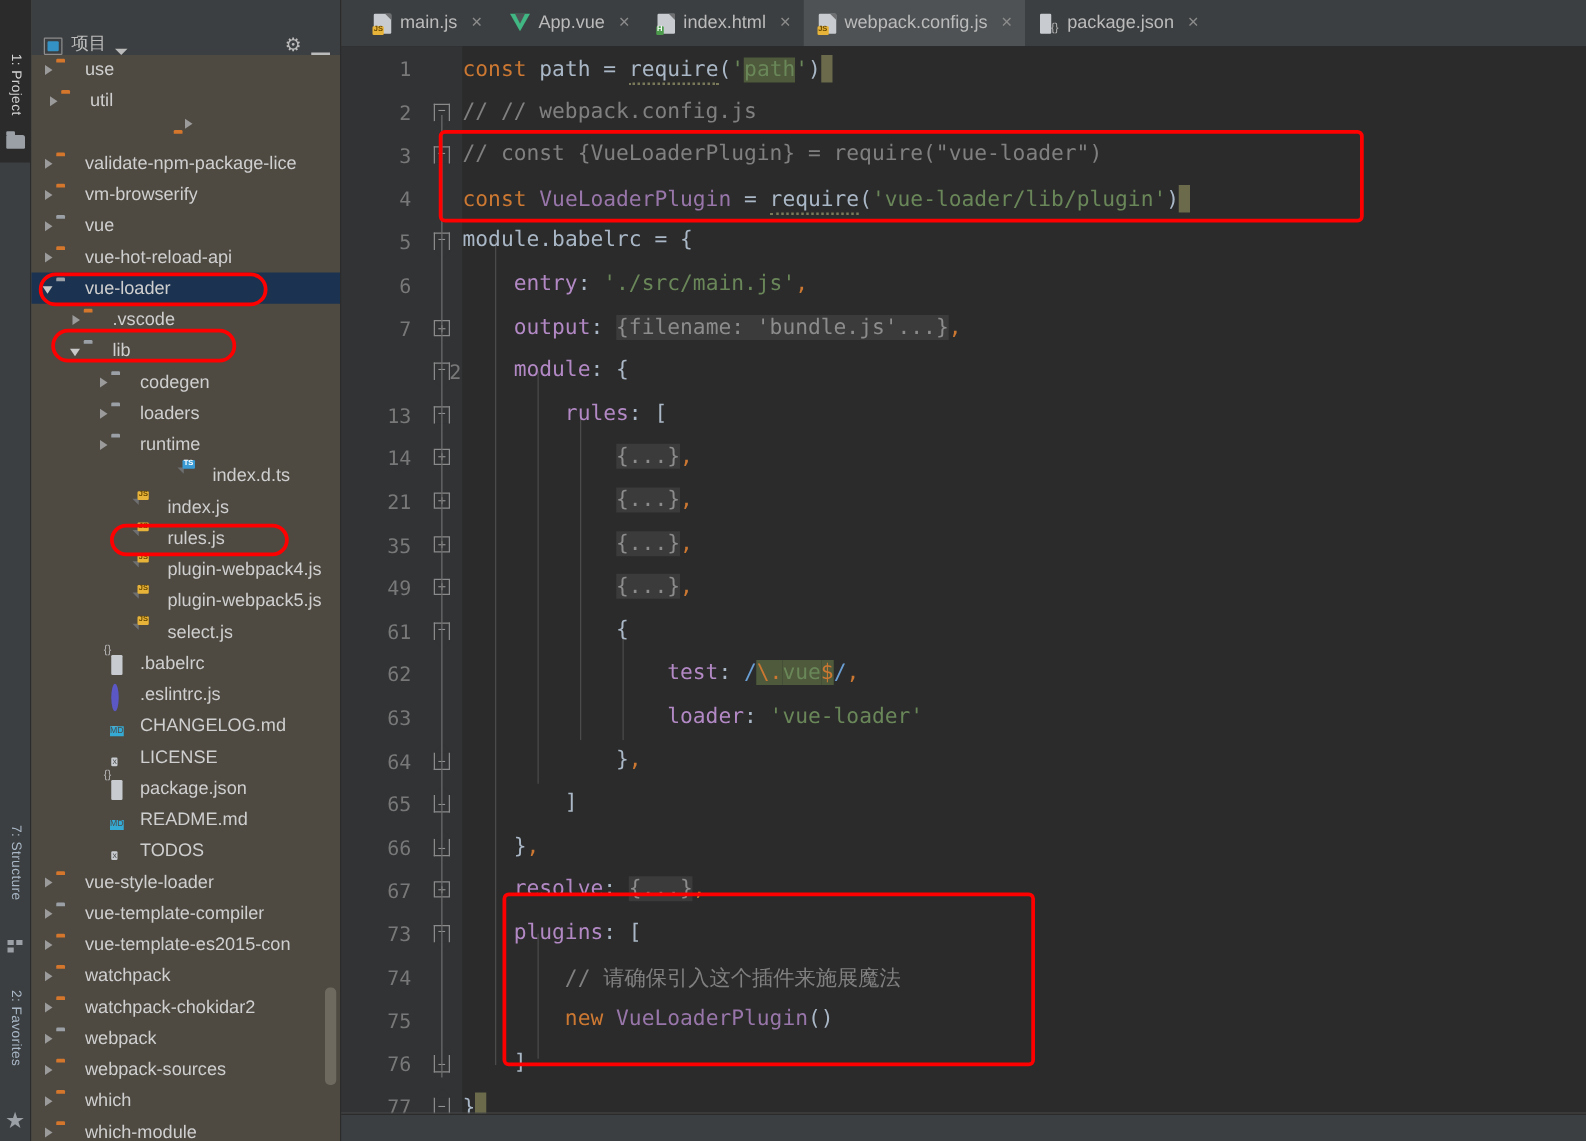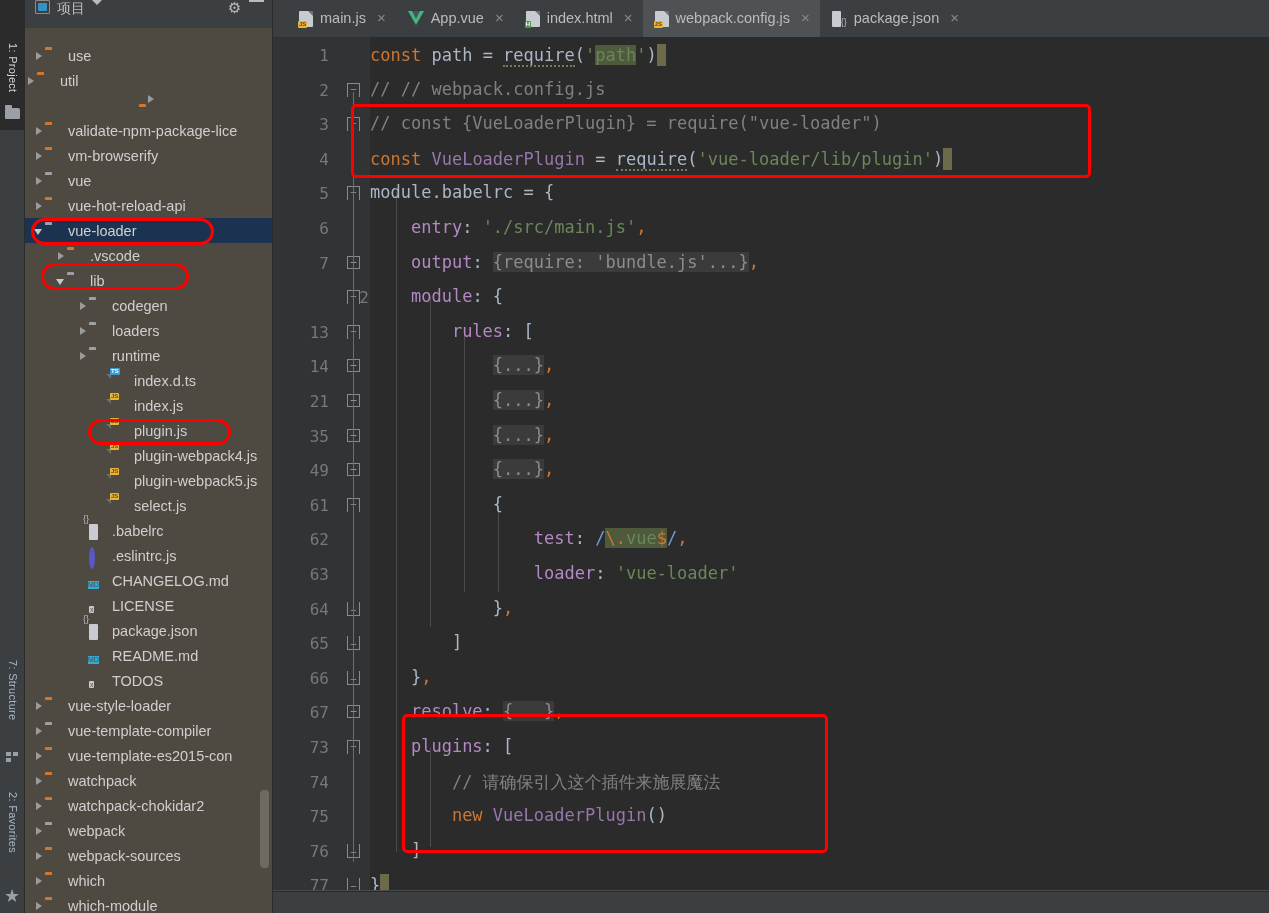--- a/index.html
+++ b/index.html
@@ -39,21 +39,21 @@
   .grid-glyph { position:absolute; left:6px; width:13px; height:11px; }
   .grid-glyph i { position:absolute; width:5px; height:4px; background:#9aa0a6; display:block; }
   .star-glyph { position:absolute; left:4px; bottom:8px; font-size:18px; color:#9aa0a6; line-height:1; }
 
   
   .panel {
     position: absolute; left: 25px; top: 0; width: 248px; height: 913px;
     background: #4e4a42; border-right: 1px solid #2b2b2b;
   }
   .panel-header {
-    height: 28px; background: #3c3f41; display: flex; align-items: flex-start;
+    height: 44px; background: #3c3f41; display: flex; align-items: flex-end;
     padding: 0 8px 0 10px; gap: 7px;
   }
   .panel-title { color: #bbbbbb; font-size: 14px; }
   .sq-icon {
     width: 15px; height: 14px; border: 1px solid #8c8c8c; background: #3c3f41;
     display: inline-block; position: relative; border-radius: 1px;
   }
   .sq-icon:after {
     content:""; position:absolute; inset:2px; background:#3592c4; border-radius:1px;
   }
@@ -275,21 +275,21 @@
       <span class="hdr-spacer"></span>
       <span class="gear">⚙</span>
       <span class="minus"></span>
     </div>
     <div class="tree" id="tree">
         <div class="row" style="padding-left: 8px;">
           <span class="arrow closed"></span>
           <span class="ficon"><span class="fold orange"></span></span>
           <span class="row-label">use</span>
         </div>
-        <div class="row" style="padding-left: 0;">
+        <div class="row" style="padding-left: 12px;">
           <span class="arrow closed"></span>
           <span class="ficon"><span class="fold orange"></span></span>
           <span class="row-label">util</span>
         </div>
         <div class="row" style="padding-left: 8px; flex-direction: column;">
           <span class="arrow closed"></span>
           <span class="ficon"><span class="fold orange"></span></span>
           <span class="row-label">util-deprecate</span>
         </div>
         <div class="row" style="padding-left: 8px;">
@@ -335,34 +335,34 @@
         <div class="row" style="padding-left: 52px;">
           <span class="arrow closed"></span>
           <span class="ficon"><span class="fold grey"></span></span>
           <span class="row-label">loaders</span>
         </div>
         <div class="row" style="padding-left: 52px;">
           <span class="arrow closed"></span>
           <span class="ficon"><span class="fold grey"></span></span>
           <span class="row-label">runtime</span>
         </div>
-        <div class="row" style="padding-left: 74px;">
+        <div class="row" style="padding-left: 110px;">
           <span class="arrow"></span>
           <span class="ficon"><span class="fileicon"><span class="badge ts">TS</span></span></span>
           <span class="row-label">index.d.ts</span>
         </div>
         <div class="row" style="padding-left: 74px;">
           <span class="arrow"></span>
           <span class="ficon"><span class="fileicon"><span class="badge js">JS</span></span></span>
           <span class="row-label">index.js</span>
         </div>
         <div class="row" style="padding-left: 74px;">
           <span class="arrow"></span>
           <span class="ficon"><span class="fileicon"><span class="badge js">JS</span></span></span>
-          <span class="row-label">plugin.js</span>
+          <span class="row-label">rules.js</span>
         </div>
         <div class="row" style="padding-left: 74px;">
           <span class="arrow"></span>
           <span class="ficon"><span class="fileicon"><span class="badge js">JS</span></span></span>
           <span class="row-label">plugin-webpack4.js</span>
         </div>
         <div class="row" style="padding-left: 74px;">
           <span class="arrow"></span>
           <span class="ficon"><span class="fileicon"><span class="badge js">JS</span></span></span>
           <span class="row-label">plugin-webpack5.js</span>
@@ -581,21 +581,21 @@
         <div class="indent-guide" style="left:128px; top:470px; height:85px;"></div>
         <div class="indent-guide" style="left:60px; top:710px; height:100px;"></div>
       </div>
       <div class="lines" id="codelines">
           <div class="ctext" style="top: 7px; left: 0px;"><span class="kw">const</span> <span class="def">path</span> = <span class="squig">require</span>(<span class="str">'</span><span class="sel str">path</span><span class="str">'</span>)<span class="caret"></span></div>
           <div class="ctext" style="top: 41.6px; left: 0px;"><span class="cmt">// // webpack.config.js</span></div>
           <div class="ctext" style="top: 76.2px; left: 0px;"><span class="cmt">// const {VueLoaderPlugin} = require("vue-loader")</span></div>
           <div class="ctext" style="top: 110.8px; left: 0px;"><span class="kw">const</span> <span class="var">VueLoaderPlugin</span> = <span class="squig">require</span>(<span class="str">'vue-loader/lib/plugin'</span>)<span class="caret"></span></div>
           <div class="ctext" style="top: 145.4px; left: 0px;"><span class="def">module</span>.<span class="def">babelrc</span> = {</div>
           <div class="ctext" style="top: 180px; left: 0px;">    <span class="prop">entry</span>: <span class="str">'./src/main.js'</span><span class="kw">,</span></div>
-          <div class="ctext" style="top: 214.6px; left: 0px;">    <span class="prop">output</span>: <span class="folded">{require: 'bundle.js'...}</span><span class="kw">,</span></div>
+          <div class="ctext" style="top: 214.6px; left: 0px;">    <span class="prop">output</span>: <span class="folded">{filename: 'bundle.js'...}</span><span class="kw">,</span></div>
           <div class="ctext" style="top: 249.2px; left: 0px;">    <span class="prop">module</span>: {</div>
           <div class="ctext" style="top: 283.8px; left: 0px;">        <span class="prop">rules</span>: [</div>
           <div class="ctext" style="top: 318.4px; left: 0px;">            <span class="folded">{...}</span><span class="kw">,</span></div>
           <div class="ctext" style="top: 353px; left: 0px;">            <span class="folded">{...}</span><span class="kw">,</span></div>
           <div class="ctext" style="top: 387.6px; left: 0px;">            <span class="folded">{...}</span><span class="kw">,</span></div>
           <div class="ctext" style="top: 422.2px; left: 0px;">            <span class="folded">{...}</span><span class="kw">,</span></div>
           <div class="ctext" style="top: 456.8px; left: 0px;">            {</div>
           <div class="ctext" style="top: 491.4px; left: 0px;">                <span class="prop">test</span>: <span class="regex">/</span><span class="sel" style="color:#cc7832">\.</span><span class="sel str">vue</span><span class="sel" style="color:#cc7832">$</span><span class="regex">/</span><span class="kw">,</span></div>
           <div class="ctext" style="top: 526px; left: 0px;">                <span class="prop">loader</span>: <span class="str">'vue-loader'</span></div>
           <div class="ctext" style="top: 560.6px; left: 0px;">            }<span class="kw">,</span></div>

